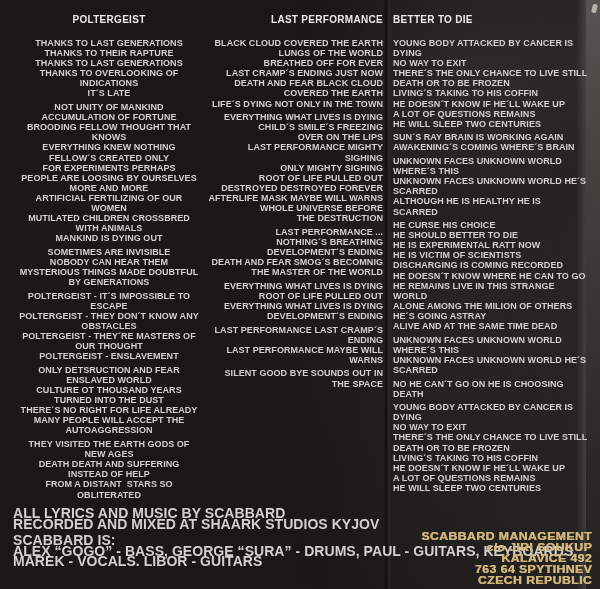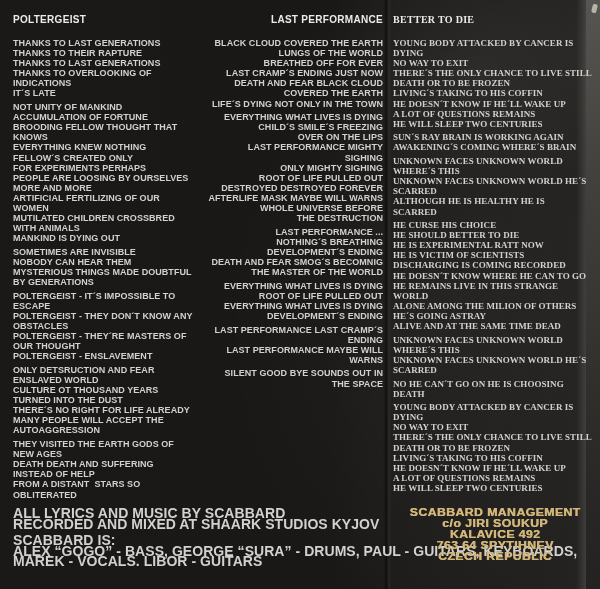--- a/index.html
+++ b/index.html
@@ -28,39 +28,39 @@
   }
   .edge-crease{
     position:absolute;top:0;bottom:0;left:576px;width:10px;
     background:linear-gradient(90deg,rgba(255,255,255,0) 0%,rgba(255,255,255,0.07) 60%,rgba(255,255,255,0.12) 100%);
   }
   .speck{
     position:absolute;left:592px;top:4px;width:5px;height:9px;
     background:#cfcabc;border-radius:2px;transform:rotate(14deg);opacity:.8;
   }
   .col{position:absolute;top:14px;}
-  .col1{left:13px;width:192px;}
+  .col1{left:13px;width:192px;text-align:center;}
   .col2{left:197px;width:186px;text-align:right;}
-  .col3{left:393px;width:206px;font-family:Liberation Serif, serif;}
+  .col3{left:393px;width:206px;}
   .song-title{
     margin:0 0 13px 0;
     font-size:10px;font-weight:700;letter-spacing:.3px;
     color:#ecebe8;white-space:pre;
   }
   .stanza{margin:0 0 3.5px 0;}
   .line{
     font-size:9px;font-weight:700;line-height:10.1px;
     letter-spacing:.05px;color:#d2d1ce;white-space:pre;
   }
   .credits{position:absolute;left:13px;top:508px;width:380px;}
   .credits .stanza{margin-bottom:6px;}
   .credits .line{font-size:14px;line-height:10.6px;}
   .management{
-    position:absolute;left:398px;top:508px;width:194px;
-    text-align:center;
+    position:absolute;left:398px;top:532px;width:194px;
+    text-align:right;
   }
   .management .line{
     font-size:12.3px;font-weight:700;line-height:11.1px;
     letter-spacing:.4px;color:#d3b77a;white-space:pre;
     text-shadow:.5px 0 0 #d3b77a;
     transform:scaleY(.93);transform-origin:top center;
   }
 </style>
 </head>
 <body>

